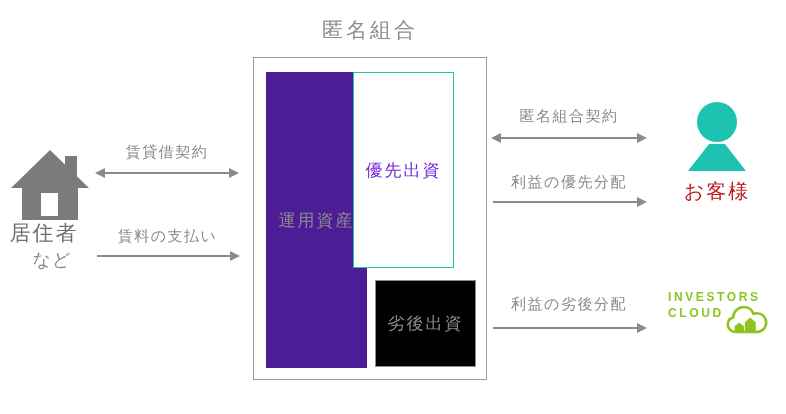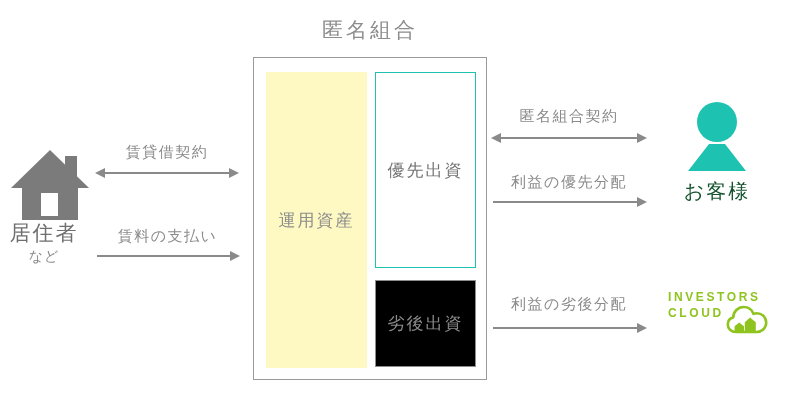--- a/index.html
+++ b/index.html
@@ -13,22 +13,22 @@
   }
   .outer {
     position:absolute; left:253px; top:57px; width:234px; height:323px;
     border:1.5px solid #9a9a9a; box-sizing:border-box; background:#ffffff;
   }
   .inner-box {
     position:absolute; box-sizing:border-box;
     display:flex; align-items:center; justify-content:center;
     font-size:17px; letter-spacing:2px;
   }
-  .assets  { left:266px; top:72px;  width:101px; height:296px; background:#fef9c3; color:#8d8d8d; }
-  .priority{ left:375px; top:72px;  width:101px; height:196px; border:1.5px solid #1dc2b1; color:#737373; background:#ffffff; }
+  .assets  { left:266px; top:72px;  width:101px; height:296px; background:#4c1d95; color:#8d8d8d; }
+  .priority{ left:353px; top:72px;  width:101px; height:196px; border:1.5px solid #1dc2b1; color:#6d28d9; background:#ffffff; }
   .subord  { left:375px; top:280px; width:101px; height:87px;  border:1.5px solid #8d8d8d; color:#8d8d8d; background:#000000; }
 
   .arrow { position:absolute; height:2px; background:#8a8a8a; }
   .arrow::after {
     content:""; position:absolute; right:-2px; top:-4px; width:0; height:0;
     border-left:10px solid #8a8a8a; border-top:5px solid transparent; border-bottom:5px solid transparent;
   }
   .arrow.double::before {
     content:""; position:absolute; left:-2px; top:-4px; width:0; height:0;
     border-right:10px solid #8a8a8a; border-top:5px solid transparent; border-bottom:5px solid transparent;
@@ -44,22 +44,22 @@
   .lbl-prio-dist    { left:493px; top:173px; width:152px; }
   .arr-prio-dist    { left:493px; top:201px; width:152px; }
   .lbl-sub-dist     { left:493px; top:295px; width:152px; }
   .arr-sub-dist     { left:493px; top:327px; width:152px; }
 
   .house  { position:absolute; left:10px;  top:148px; }
   .person { position:absolute; left:684px; top:100px; }
   .cloud  { position:absolute; left:726px; top:301px; }
 
   .resident     { position:absolute; left:2px;   top:219px; width:84px;  text-align:center; font-size:21px; color:#6f6f6f; letter-spacing:2px; }
-  .resident-sub { position:absolute; left:2px;   top:248px; width:84px;  text-align:center; font-size:14px; color:#8a8a8a; letter-spacing:1px;font-family:Liberation Serif, serif; }
-  .customer     { position:absolute; left:674px; top:178px; width:86px;  text-align:center; font-size:20px; color:#14532d; letter-spacing:2px; }
+  .resident-sub { position:absolute; left:10px;   top:248px; width:84px;  text-align:center; font-size:18px; color:#8a8a8a; letter-spacing:1px;font-family:Liberation Serif, serif; }
+  .customer     { position:absolute; left:674px; top:178px; width:86px;  text-align:center; font-size:20px; color:#b91c1c; letter-spacing:2px; }
   .customer-sub { position:absolute; left:670px; top:205px; width:94px;  text-align:center; font-size:14px; color:#7e7e7e; letter-spacing:1px; }
   .logo1 { position:absolute; left:668px; top:290px; font-size:12px; font-weight:bold; letter-spacing:2.6px; color:#8fc41f; }
   .logo2 { position:absolute; left:668px; top:306px; font-size:12px; font-weight:bold; letter-spacing:2.6px; color:#8fc41f; }
   .sub-investor { position:absolute; left:660px; top:339px; width:104px; text-align:center; font-size:14px; color:#7e7e7e; letter-spacing:1px; }
 </style>
 </head>
 <body>
 
 <div class="canvas">
 

